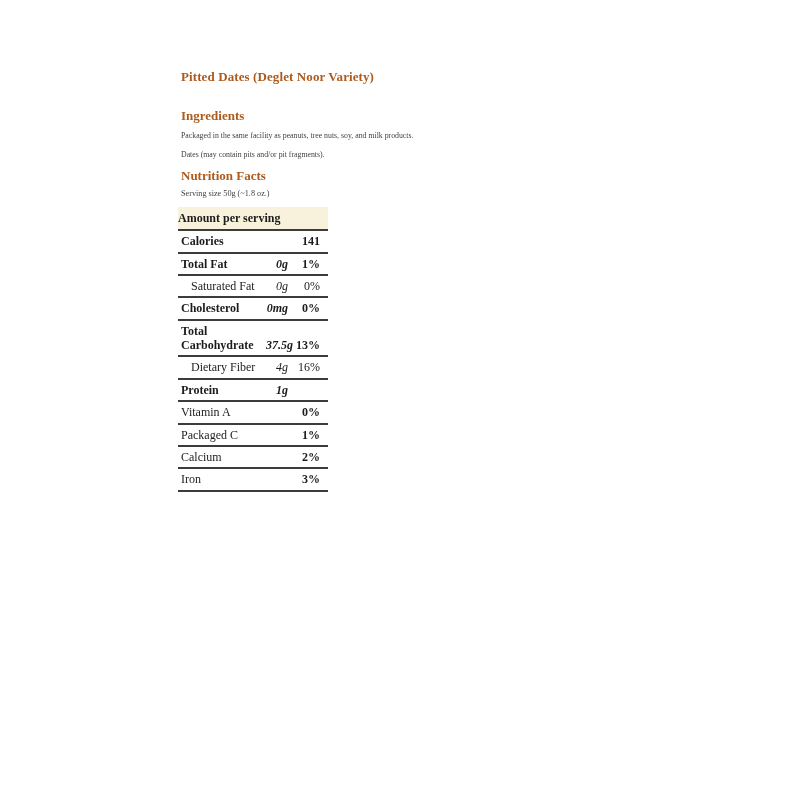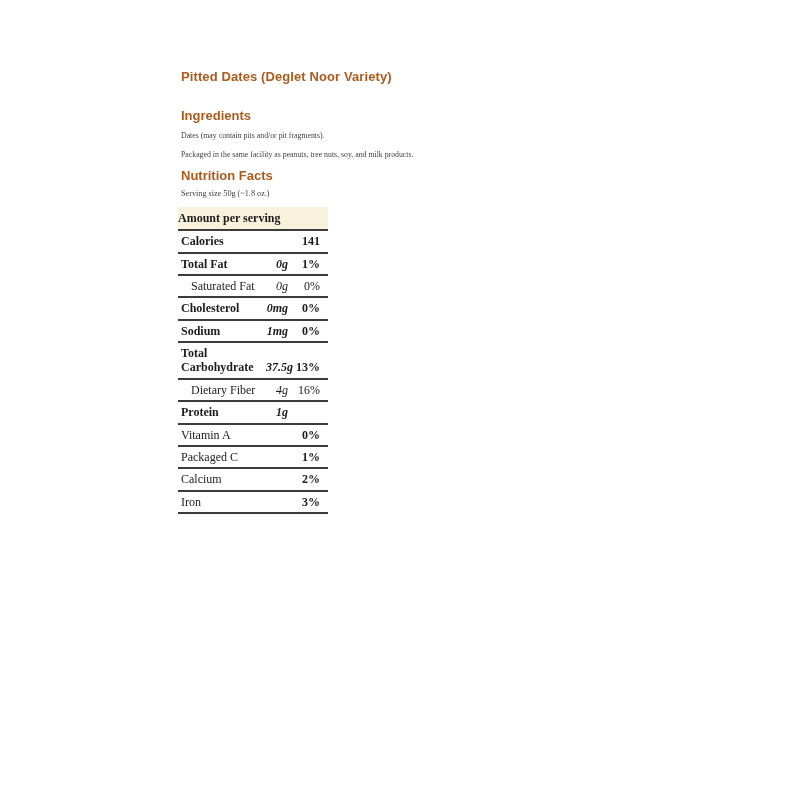--- a/index.html
+++ b/index.html
@@ -14,21 +14,21 @@
     width: 800px; height: 800px;
     background: #ffffff;
     overflow: hidden;
   }
   .content {
     position: absolute;
     left: 181px; top: 70px;
     width: 370px;
   }
   h1, h2 {
-    font-family: Liberation Sans, sans-serif;
+    font-family: Liberation Serif, serif;
     color: var(--heading, #ad5b1d);
     font-weight: bold;
     line-height: 1.15;
   }
   h1.product-title {
     font-size: 13px;
     margin: 0 0 24px 0;
     letter-spacing: 0.1px;
   }
   h2.section-heading {
@@ -79,23 +79,23 @@
 </head>
 <body>
 
 <div class="page">
   <div class="content">
 
     <h1 class="product-title">Pitted Dates (Deglet Noor Variety)</h1>
 
     <h2 class="section-heading">Ingredients</h2>
 
+    <p class="body-text">Packaged in the same facility as peanuts, tree nuts, soy, and milk products.</p>
+
     <p class="body-text">Dates (may contain pits and/or pit fragments).</p>
-
-    <p class="body-text">Packaged in the same facility as peanuts, tree nuts, soy, and milk products.</p>
 
     <h2 class="section-heading nf-heading">Nutrition Facts</h2>
 
     <p class="serving-size">Serving size 50g (~1.8 oz.)</p>
 
     <table class="nutrition-table">
       <colgroup>
         <col style="width:88px">
         <col style="width:28px">
         <col style="width:34px">
@@ -123,25 +123,20 @@
           <td class="amt">0g</td>
           <td class="dv">0%</td>
         </tr>
 
         <tr class="b">
           <td class="label">Cholesterol</td>
           <td class="amt">0mg</td>
           <td class="dv">0%</td>
         </tr>
 
-        <tr class="b">
-          <td class="label">Sodium</td>
-          <td class="amt">1mg</td>
-          <td class="dv">0%</td>
-        </tr>
 
         <tr class="b">
           <td class="label">Total Carbohydrate</td>
           <td class="amt">37.5g</td>
           <td class="dv">13%</td>
         </tr>
 
         <tr>
           <td class="label indent">Dietary Fiber</td>
           <td class="amt">4g</td>

